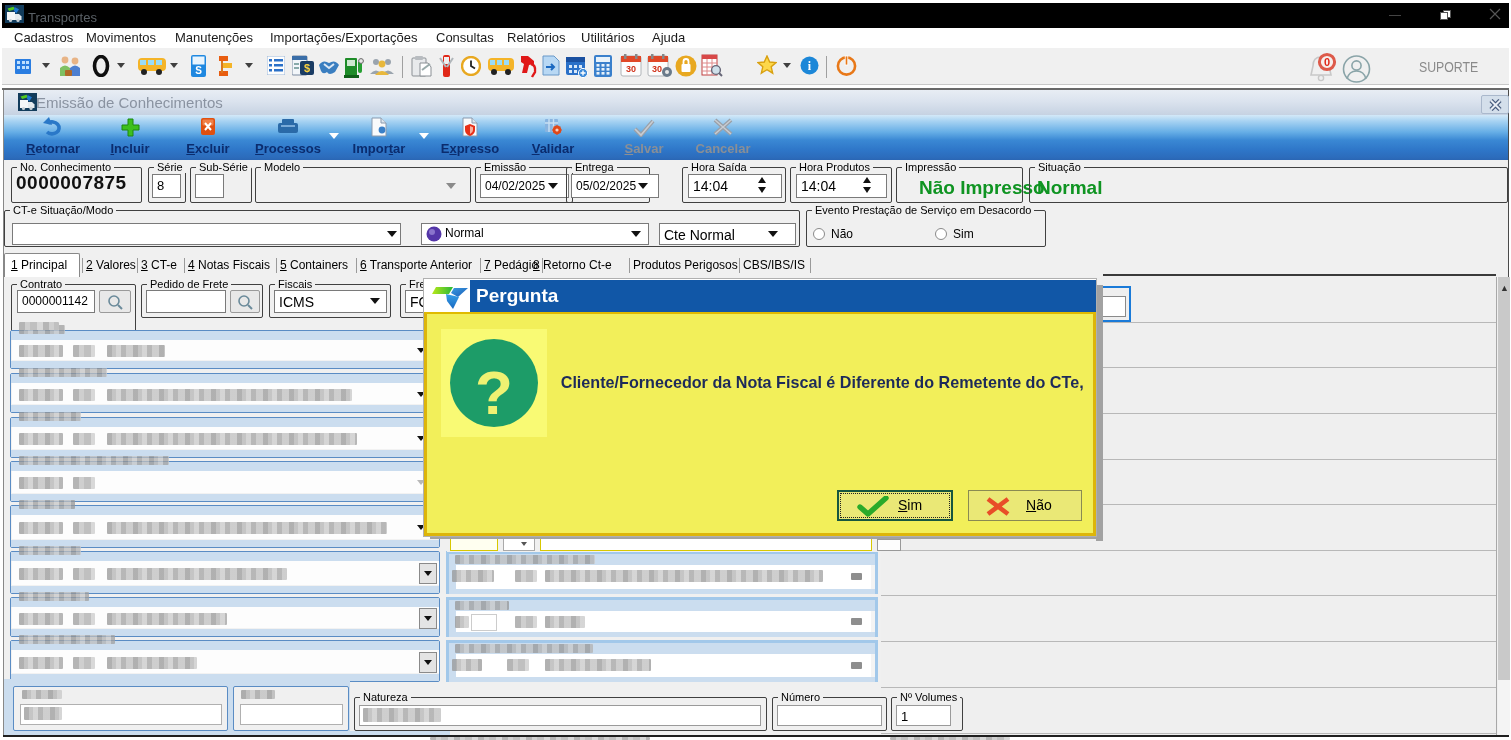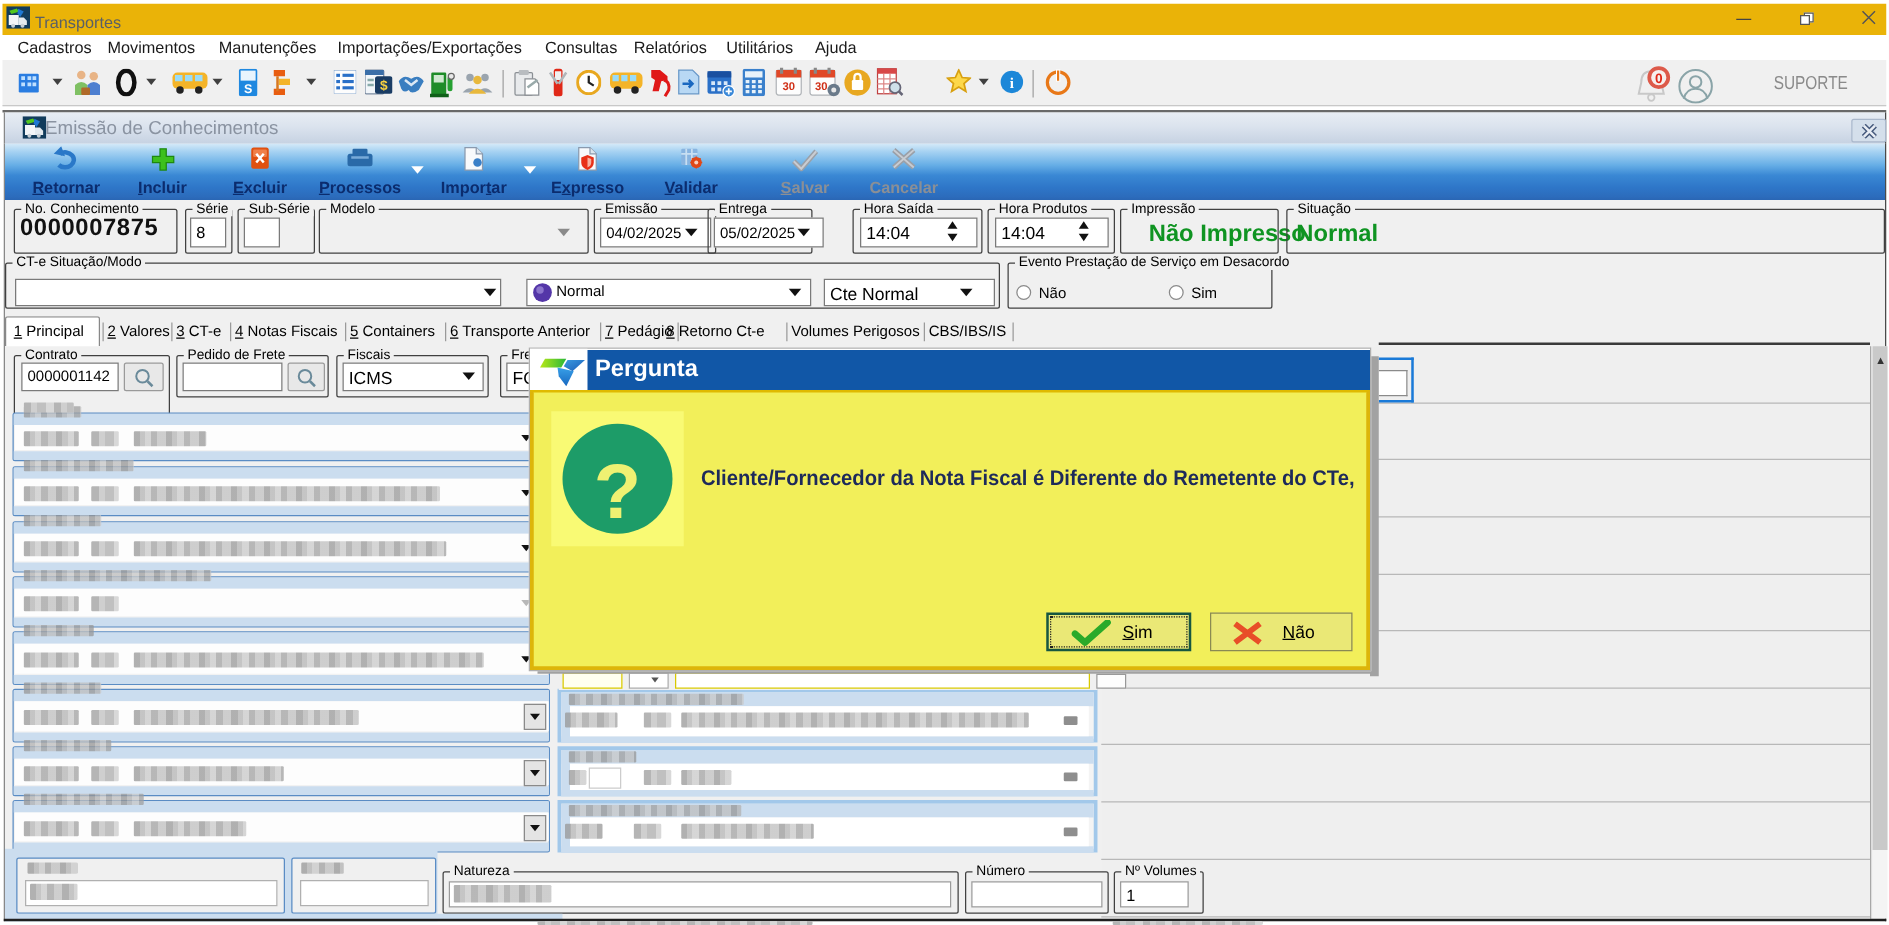--- a/index.html
+++ b/index.html
@@ -1,20 +1,20 @@
 <!DOCTYPE html>
 <html><head>
 <meta charset="utf-8">
 <style>
 * { margin:0; padding:0; box-sizing:border-box; }
 body { font-family:"Liberation Sans", sans-serif; background:#fff; }
 #app { position:relative; width:1511px; height:740px; overflow:hidden; background:#fff; }
 .abs { position:absolute; }
 
-#titlebar { left:2px; top:3px; width:1507px; height:25px; background:#eab308; }
+#titlebar { left:2px; top:3px; width:1507px; height:25px; background:#000000; }
 .ttxt { left:26px; top:7px; font-size:13px; color:#5a6066; }
 
 #menubar { left:2px; top:28px; width:1507px; height:20px; background:#fff; }
 .mitem { top:2px; font-size:13px; color:#1a1a1a; }
 
 #toolbar { left:2px; top:48px; width:1507px; height:37px; background:#f0f0f0; border-bottom:1px solid #c8c8c8; }
 .tsep { top:8px; width:1px; height:22px; background:#a0a0a0; }
 .darr { width:0; height:0; border-left:4px solid transparent; border-right:4px solid transparent; border-top:5px solid #404040; }
 
 #mdi-top { left:2px; top:88px; width:1507px; height:2px; background:#696969; }
@@ -385,37 +385,37 @@
       <div class="inp" style="left:416px;top:12px;width:228px;height:22px;font-size:12px"></div>
       <svg class="abs" style="left:421px;top:15px" width="16" height="16">
         <circle cx="8" cy="8" r="7.5" fill="#5436a8"></circle>
         <circle cx="6" cy="6" r="3" fill="#8a74cc"></circle>
       </svg>
       <div class="abs" style="left:440px;top:15px;font-size:12px;color:#000">Normal</div>
       <div class="carr" style="left:626px;top:20px"></div>
       <div class="inp" style="left:654px;top:12px;width:137px;height:22px;font-size:14px">Cte Normal</div>
       <div class="carr" style="left:763px;top:20px"></div>
     </div>
-    <div class="fs" style="left:806px;top:210px;width:212px;height:37px">
+    <div class="fs" style="left:806px;top:210px;width:240px;height:37px">
       <div class="lbl">Evento Prestação de Serviço em Desacordo</div>
       <div class="abs" style="left:6px;top:17px;width:12px;height:12px;border:1px solid #8a8a8a;border-radius:50%;background:#fff"></div>
       <div class="abs" style="left:24px;top:16px;font-size:12px">Não</div>
       <div class="abs" style="left:128px;top:17px;width:12px;height:12px;border:1px solid #8a8a8a;border-radius:50%;background:#fff"></div>
       <div class="abs" style="left:146px;top:16px;font-size:12px">Sim</div>
     </div>
 <div class="abs" style="left:4px;top:253px;width:76px;height:24px;background:#fff;border:1px solid #888;border-bottom:none;border-radius:2px 2px 0 0"></div>
     <div class="tab" style="left:11px"><u>1</u> Principal</div>
     <div class="tab" style="left:86px"><u>2</u> Valores</div>
     <div class="tab" style="left:141px"><u>3</u> CT-e</div>
     <div class="tab" style="left:188px"><u>4</u> Notas Fiscais</div>
     <div class="tab" style="left:280px"><u>5</u> Containers</div>
     <div class="tab" style="left:360px"><u>6</u> Transporte Anterior</div>
     <div class="tab" style="left:484px"><u>7</u> Pedágio</div>
     <div class="tab" style="left:533px"><u>8</u> Retorno Ct-e</div>
-    <div class="tab" style="left:633px">Volumes Perigosos</div>
+    <div class="tab" style="left:633px">Produtos Perigosos</div>
     <div class="tab" style="left:743px">CBS/IBS/IS</div>
     <div class="abs" style="left:82px;top:258px;width:1px;height:15px;background:#9a9a9a"></div>
     <div class="abs" style="left:137px;top:258px;width:1px;height:15px;background:#9a9a9a"></div>
     <div class="abs" style="left:184px;top:258px;width:1px;height:15px;background:#9a9a9a"></div>
     <div class="abs" style="left:276px;top:258px;width:1px;height:15px;background:#9a9a9a"></div>
     <div class="abs" style="left:356px;top:258px;width:1px;height:15px;background:#9a9a9a"></div>
     <div class="abs" style="left:480px;top:258px;width:1px;height:15px;background:#9a9a9a"></div>
     <div class="abs" style="left:542px;top:258px;width:1px;height:15px;background:#9a9a9a"></div>
     <div class="abs" style="left:629px;top:258px;width:1px;height:15px;background:#9a9a9a"></div>
     <div class="abs" style="left:739px;top:258px;width:1px;height:15px;background:#9a9a9a"></div>

